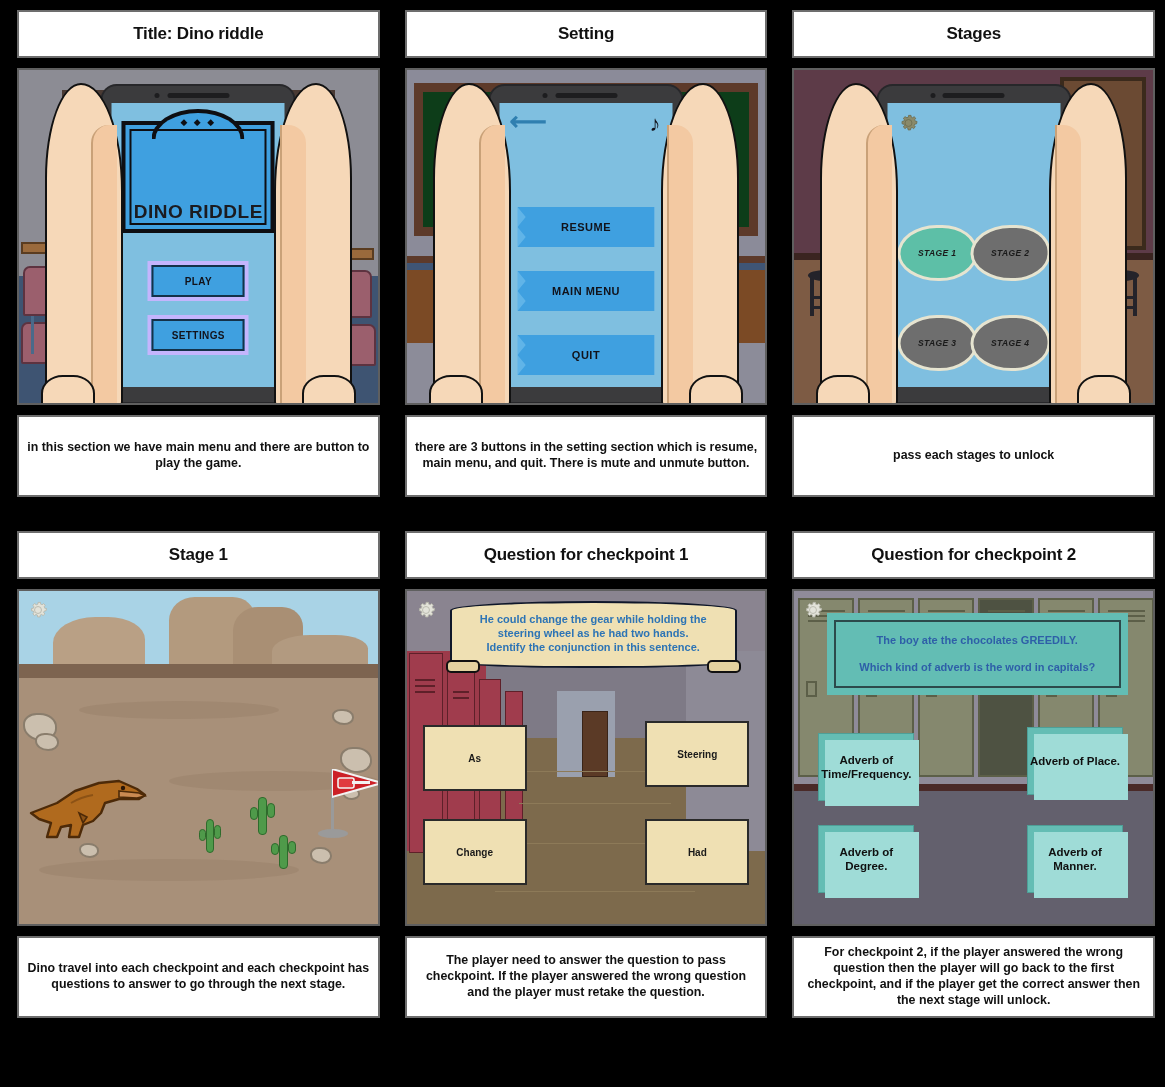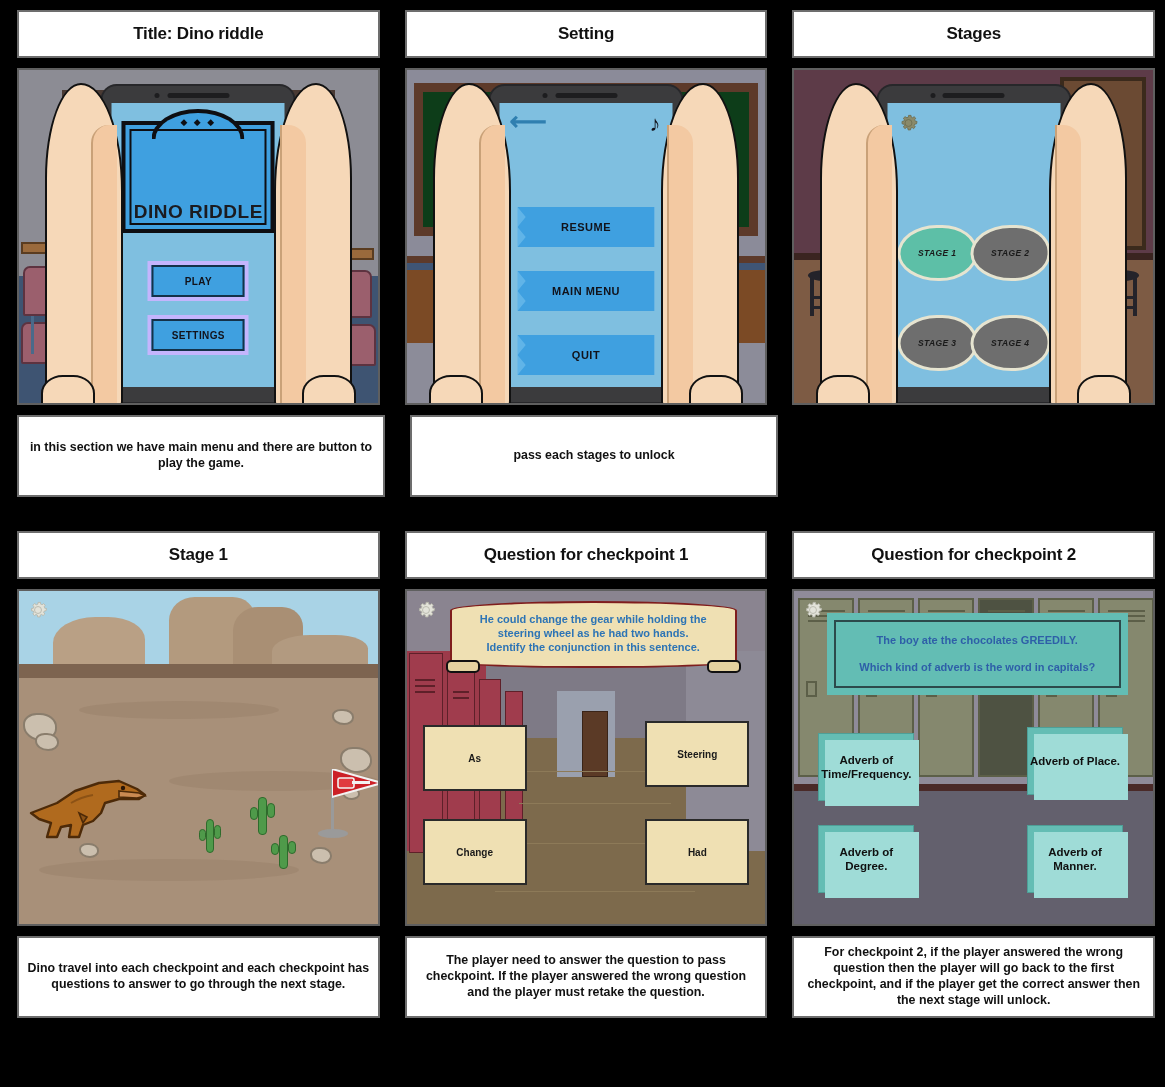--- a/index.html
+++ b/index.html
@@ -208,21 +208,21 @@
   .hall-vanish { position:absolute; left:42%; right:42%; top:30%; height:26%; background:#9aa0ae; }
   .hall-door { position:absolute; left:49%; top:36%; width:7%; height:20%; background:#5b3a26; border:1px solid #3a2418; }
   .locker-bank-l { position:absolute; left:0; top:18%; width:22%; bottom:22%; background:#9c3a4a; }
   .locker-bank-r { position:absolute; right:0; top:18%; width:22%; bottom:22%; background:#8d8a96; }
   .lockerL { position:absolute; background:#a03c4d; border:1.5px solid #5e2029; }
   .vent { position:absolute; height:2px; background:#5e2029; }
   .persp { position:absolute; background:#6e5c42; }
 
   .scroll-banner {
     position:absolute; left:12%; right:8%; top:10px;
-    background:#efe0b3; border:2px solid #7f1d1d;
+    background:#efe0b3; border:2px solid #0f172a;
     padding:10px 14px 12px;
     text-align:center; z-index:4;
     border-radius: 50% 50% 46% 46% / 14% 14% 10% 10%;
   }
   .scroll-banner .q {
     color:#2d74b5; font-weight:bold; font-size:11px; line-height:1.25;
   }
   .scroll-roll {
     position:absolute; bottom:-7px; width:34px; height:13px;
     background:#e4d2a0; border:2px solid #111; border-radius:5px;
@@ -451,20 +451,23 @@
       </div>
     </div>
 
   </div>
 
   <div class="gap-v"></div>
 
   <div class="row">
     <div class="cell">
       <div class="caption-box">in this section we have main menu and there are button to play the game.</div>
+    </div>
+    <div class="cell">
+      <div class="caption-box">there are 3 buttons in the setting section which is resume, main menu, and quit. There is mute and unmute button.</div>
     </div>
     <div class="cell">
       <div class="caption-box">pass each stages to unlock</div>
     </div>
   </div>
 
   <div class="row-gap"></div>
 
   <div class="row">
     <div class="cell">

